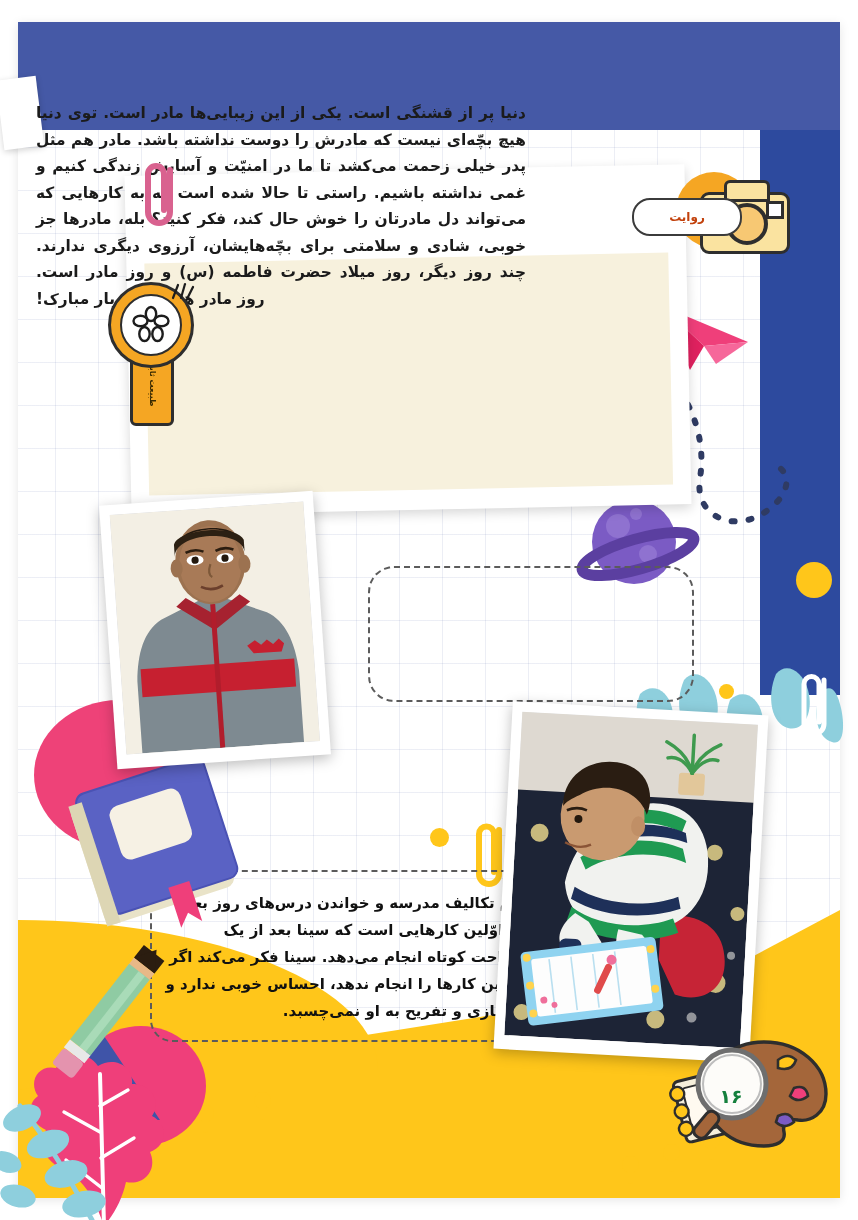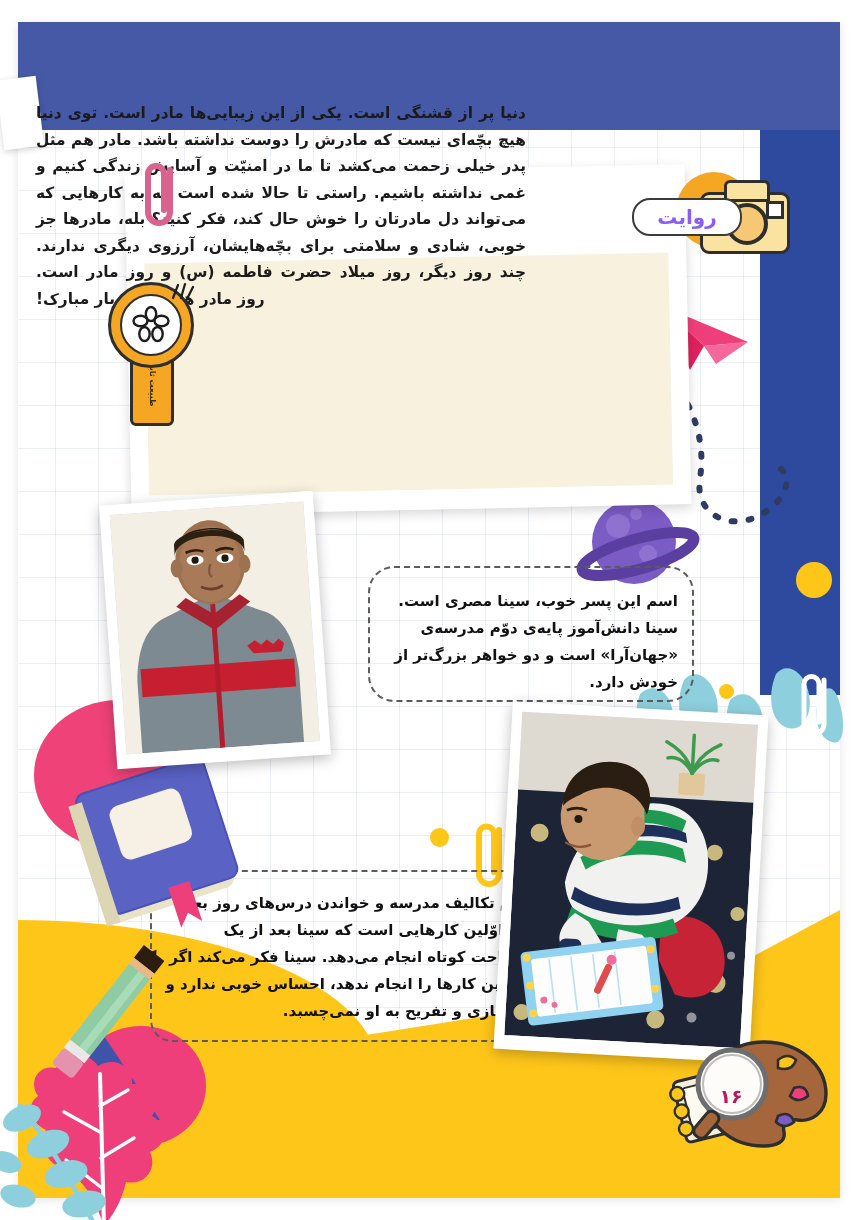--- a/index.html
+++ b/index.html
@@ -71,21 +71,21 @@
   }
 
   
   .cam-wrap{position:absolute;left:632px;top:170px;width:170px;height:90px;z-index:28;}
   .cam-sun{position:absolute;left:44px;top:2px;width:76px;height:76px;border-radius:50%;background:#f5a623;}
   .cam-pill{
     position:absolute;left:0;top:28px;width:106px;height:34px;background:#fff;
     border:2px solid #3b3b3b;border-radius:18px;display:flex;align-items:center;
     justify-content:center;
   }
-  .cam-pill span{font-size:20px;font-weight:bold;color:#8b5cf6;}
+  .cam-pill span{font-size:12px;font-weight:bold;color:#c2410c;}
   .cam-body{
     position:absolute;left:68px;top:22px;width:84px;height:56px;background:#fae3a0;
     border:3px solid #2e2e2e;border-radius:9px;
   }
   .cam-top{
     position:absolute;left:92px;top:10px;width:40px;height:16px;background:#fae3a0;
     border:3px solid #2e2e2e;border-radius:6px 6px 0 0;
   }
   .cam-lens{
     position:absolute;left:94px;top:33px;width:34px;height:34px;border-radius:50%;
@@ -171,21 +171,21 @@
   .clip-yellow{left:470px;top:818px;width:42px;height:80px;z-index:11;}
   .dot-y1{position:absolute;left:796px;top:562px;width:36px;height:36px;border-radius:50%;background:#ffc61a;z-index:13;}
   .dot-y2{position:absolute;left:719px;top:684px;width:15px;height:15px;border-radius:50%;background:#ffc61a;z-index:13;}
   .dot-y3{position:absolute;left:430px;top:828px;width:19px;height:19px;border-radius:50%;background:#ffc61a;z-index:13;}
   .palette{left:700px;top:1036px;width:130px;height:112px;z-index:24;}
   .notebook{left:664px;top:1054px;width:110px;height:92px;z-index:23;}
   .magnifier{left:688px;top:1044px;width:86px;height:96px;z-index:25;}
   .pagenum{
     position:absolute;left:703px;top:1068px;width:56px;height:56px;border-radius:50%;
     display:flex;align-items:center;justify-content:center;z-index:26;
-    color:#be185d;font-weight:bold;font-size:19px;
+    color:#15803d;font-weight:bold;font-size:19px;
   }
 </style>
 </head>
 <body>
 
 <div class="stage">
 
   <div class="sheet">
     <div class="grid"></div>
   </div>
@@ -273,21 +273,20 @@
     <circle cx="72" cy="58" r="9" fill="#8f72d0"></circle>
     <circle cx="60" cy="18" r="6" fill="#8f72d0"></circle>
     <ellipse cx="62" cy="58" rx="58" ry="15" fill="none" stroke="#5b3fa0" stroke-width="11" transform="rotate(-16 62 58)"></ellipse>
   </svg>
 
   <div class="dot-y1"></div>
   <div class="dot-y2"></div>
   <div class="dot-y3"></div>
 
   <div class="bubble bubble-1"></div>
-  <div class="bubble-text bt-1">اسم این پسر خوب، سینا مصری است. سینا دانش‌آموز پایه‌ی دوّم مدرسه‌ی «جهان‌آرا» است و دو خواهر بزرگ‌تر از خودش دارد.</div>
 
   <div class="photo photo-portrait">
     <div class="img">
       <svg viewBox="0 0 194 240" preserveAspectRatio="xMidYMid slice" style="width:100%;height:100%;display:block;">
         <rect width="194" height="240" fill="#f3efe4"></rect>
 
         <path d="M97 78 L112 92 L150 108 C168 118 176 140 178 168 L178 240 L16 240 L16 168 C18 140 26 118 44 108 L82 92 Z" fill="#7e8a91"></path>
 
         <path d="M70 88 L97 106 L124 88 L134 96 L97 122 L60 96 Z" fill="#a62230"></path>
 

